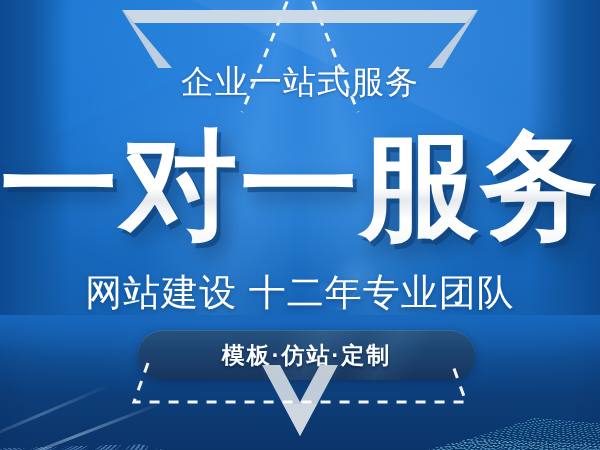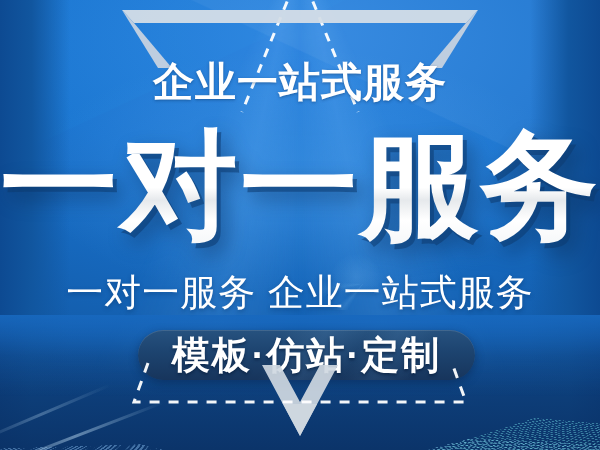--- a/index.html
+++ b/index.html
@@ -111,24 +111,24 @@
   
   .frame-top{position:absolute;left:0;top:0;width:600px;height:80px;}
 
   
   .rays-top{position:absolute;left:0;top:0;width:600px;height:120px;}
 
   
   .kicker{
     position:absolute;left:0;right:0;top:62px;
     text-align:center;
-    font-size:41px;line-height:40px;
+    font-size:33px;line-height:40px;
     letter-spacing:1px;
     color:#ffffff;
-    font-weight:700;
+    font-weight:400;
     text-shadow:0 1px 3px rgba(8,45,92,.45);
   }
   .headline{
     position:absolute;left:0;right:0;top:122px;
     text-align:center;
     font-size:118px;line-height:126px;
     font-weight:700;
     letter-spacing:2px;
     color:#ffffff;
     background:linear-gradient(180deg,#ffffff 0%,#ffffff 52%,#e6e9ec 62%,#ffffff 78%,#f4f6f8 100%);
@@ -157,21 +157,21 @@
   }
   .badge-sheen{
     position:absolute;left:0;top:0;width:100%;height:100%;
     background:
       linear-gradient(118deg, rgba(255,255,255,0) 40%, rgba(140,200,255,.10) 52%, rgba(255,255,255,0) 64%),
       linear-gradient(118deg, rgba(255,255,255,0) 63%, rgba(140,200,255,.09) 72%, rgba(255,255,255,0) 82%);
   }
   .badge-text{
     position:absolute;inset:0;
     display:flex;align-items:center;justify-content:center;
-    font-size:38px;font-weight:700;letter-spacing:2px;
+    font-size:23px;font-weight:700;letter-spacing:2px;
     color:#ffffff;
     text-shadow:0 2px 3px rgba(4,24,52,.55);
   }
 
   
   .frame-bottom{position:absolute;left:0;bottom:0;width:600px;height:110px;}
 </style>
 </head>
 <body>
 
@@ -200,21 +200,21 @@
   </svg>
 
   <svg class="frame-top" viewBox="0 0 600 80">
     <path d="M122,10 L478,10 L466,23 L134,23 Z" fill="#d4dde7" opacity=".95"></path>
     <path d="M122,10 L134,23 L172,68 L158,68 Z" fill="#c6d2e0" opacity=".95"></path>
     <path d="M478,10 L466,23 L428,68 L442,68 Z" fill="#c6d2e0" opacity=".95"></path>
   </svg>
 
   <div class="kicker">企业一站式服务</div>
   <div class="headline">一对一服务</div>
-  <div class="subline">一对一服务 企业一站式服务</div>
+  <div class="subline">网站建设 十二年专业团队</div>
 
   <div class="badge">
     <div class="badge-sheen"></div>
     <div class="badge-text">模板·仿站·定制</div>
   </div>
 
   <svg class="frame-bottom" viewBox="0 0 600 110">
     <path d="M262,25 L300,96 L338,25 L320,25 L300,62 L280,25 Z" fill="#cfd8e1" opacity=".92"></path>
     <path d="M300,96 L283,64 L317,64 Z" fill="#cfd8e1" opacity=".92"></path>
     <polyline points="148,23 134,62 466,62 452,23" fill="none" stroke="#ffffff" stroke-width="3" stroke-dasharray="10 9" opacity=".95"></polyline>

